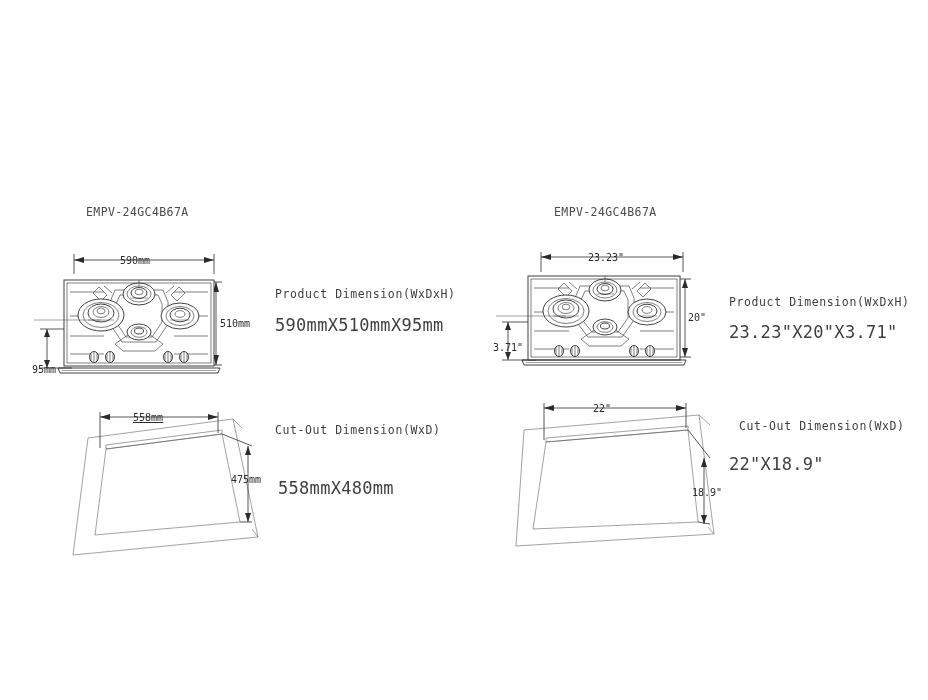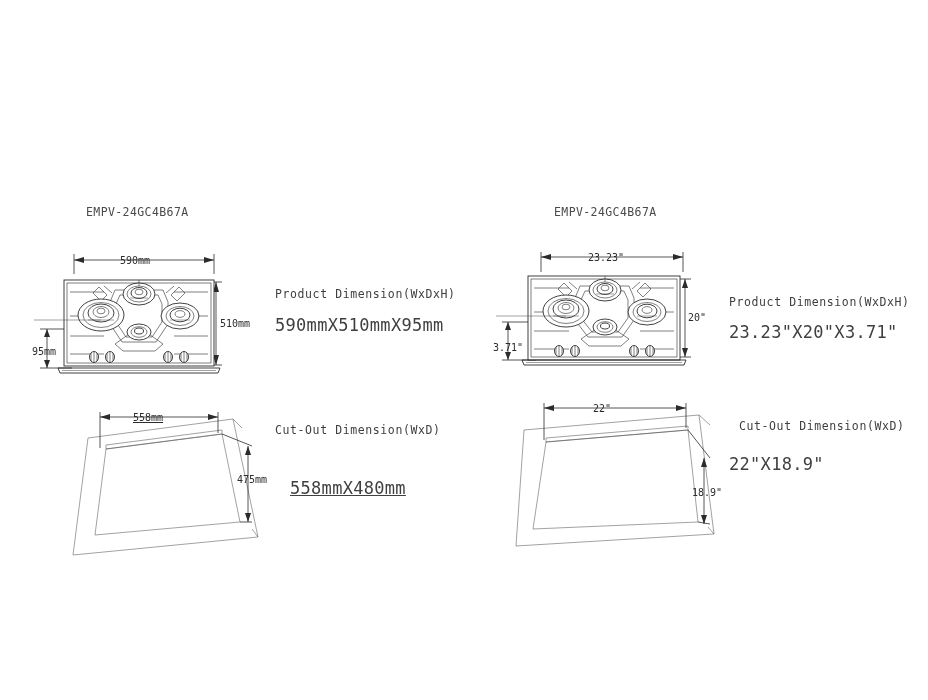--- a/index.html
+++ b/index.html
@@ -170,21 +170,21 @@
         <path class="ln-thin" d="M181,329 L181,337"></path>
         <path class="ln-thin" d="M187,329 L187,337"></path>
       </g>
 
       <path class="ln-faint" d="M34,296 L101,296"></path>
     </svg>
   </div>
 
   <div class="label-text dim-text" style="left:120px; top:231px;">590mm</div>
   <div class="label-text dim-text" style="left:220px; top:294px;">510mm</div>
-  <div class="label-text dim-text" style="left:32px; top:322px;">95mm</div>
+  <div class="label-text dim-text" style="left:32px; top:340px;">95mm</div>
 
   <div class="label-text spec-title" style="left:275px; top:263px;">Product Dimension(WxDxH)</div>
   <div class="label-text spec-value" style="left:275px; top:291px;">590mmX510mmX95mm</div>
 
   <div class="panel" style="left:0px; top:0px;">
     <svg width="480" height="560" viewBox="0 0 480 560">
 
       <path class="ln-faint" d="M88,414 L233,395 L258,513 L73,531 Z"></path>
 
       <path class="ln-faint" d="M106,425 L222,410 L240,498 L95,511 Z"></path>
@@ -206,24 +206,24 @@
         <path class="dimline" d="M248,422 L248,498"></path>
         <polygon class="arrowhead" points="248,422 245,431 251,431"></polygon>
         <polygon class="arrowhead" points="248,498 245,489 251,489"></polygon>
         <path class="dimline" d="M222,410 L252,422"></path>
         <path class="dimline" d="M240,498 L252,498"></path>
       </g>
     </svg>
   </div>
 
   <div class="label-text dim-text" style="left:133px; top:388px;text-decoration:underline;">558mm</div>
-  <div class="label-text dim-text" style="left:237px; top:450px;">475mm</div>
+  <div class="label-text dim-text" style="left:231px; top:450px;">475mm</div>
 
   <div class="label-text spec-title" style="left:275px; top:399px;">Cut-Out Dimension(WxD)</div>
-  <div class="label-text spec-value" style="left:290px; top:454px;text-decoration:underline;">558mmX480mm</div>
+  <div class="label-text spec-value" style="left:278px; top:454px;">558mmX480mm</div>
 
   <div class="label-text model-label" style="left:554px; top:181px;">EMPV-24GC4B67A</div>
 
   <div class="panel" style="left:466px; top:0px;">
     <svg width="470" height="380" viewBox="0 0 470 380">
 
       <g>
         <path class="dimline" d="M75,233 L217,233"></path>
         <polygon class="arrowhead" points="75,233 85,230 85,236"></polygon>
         <polygon class="arrowhead" points="217,233 207,230 207,236"></polygon>

